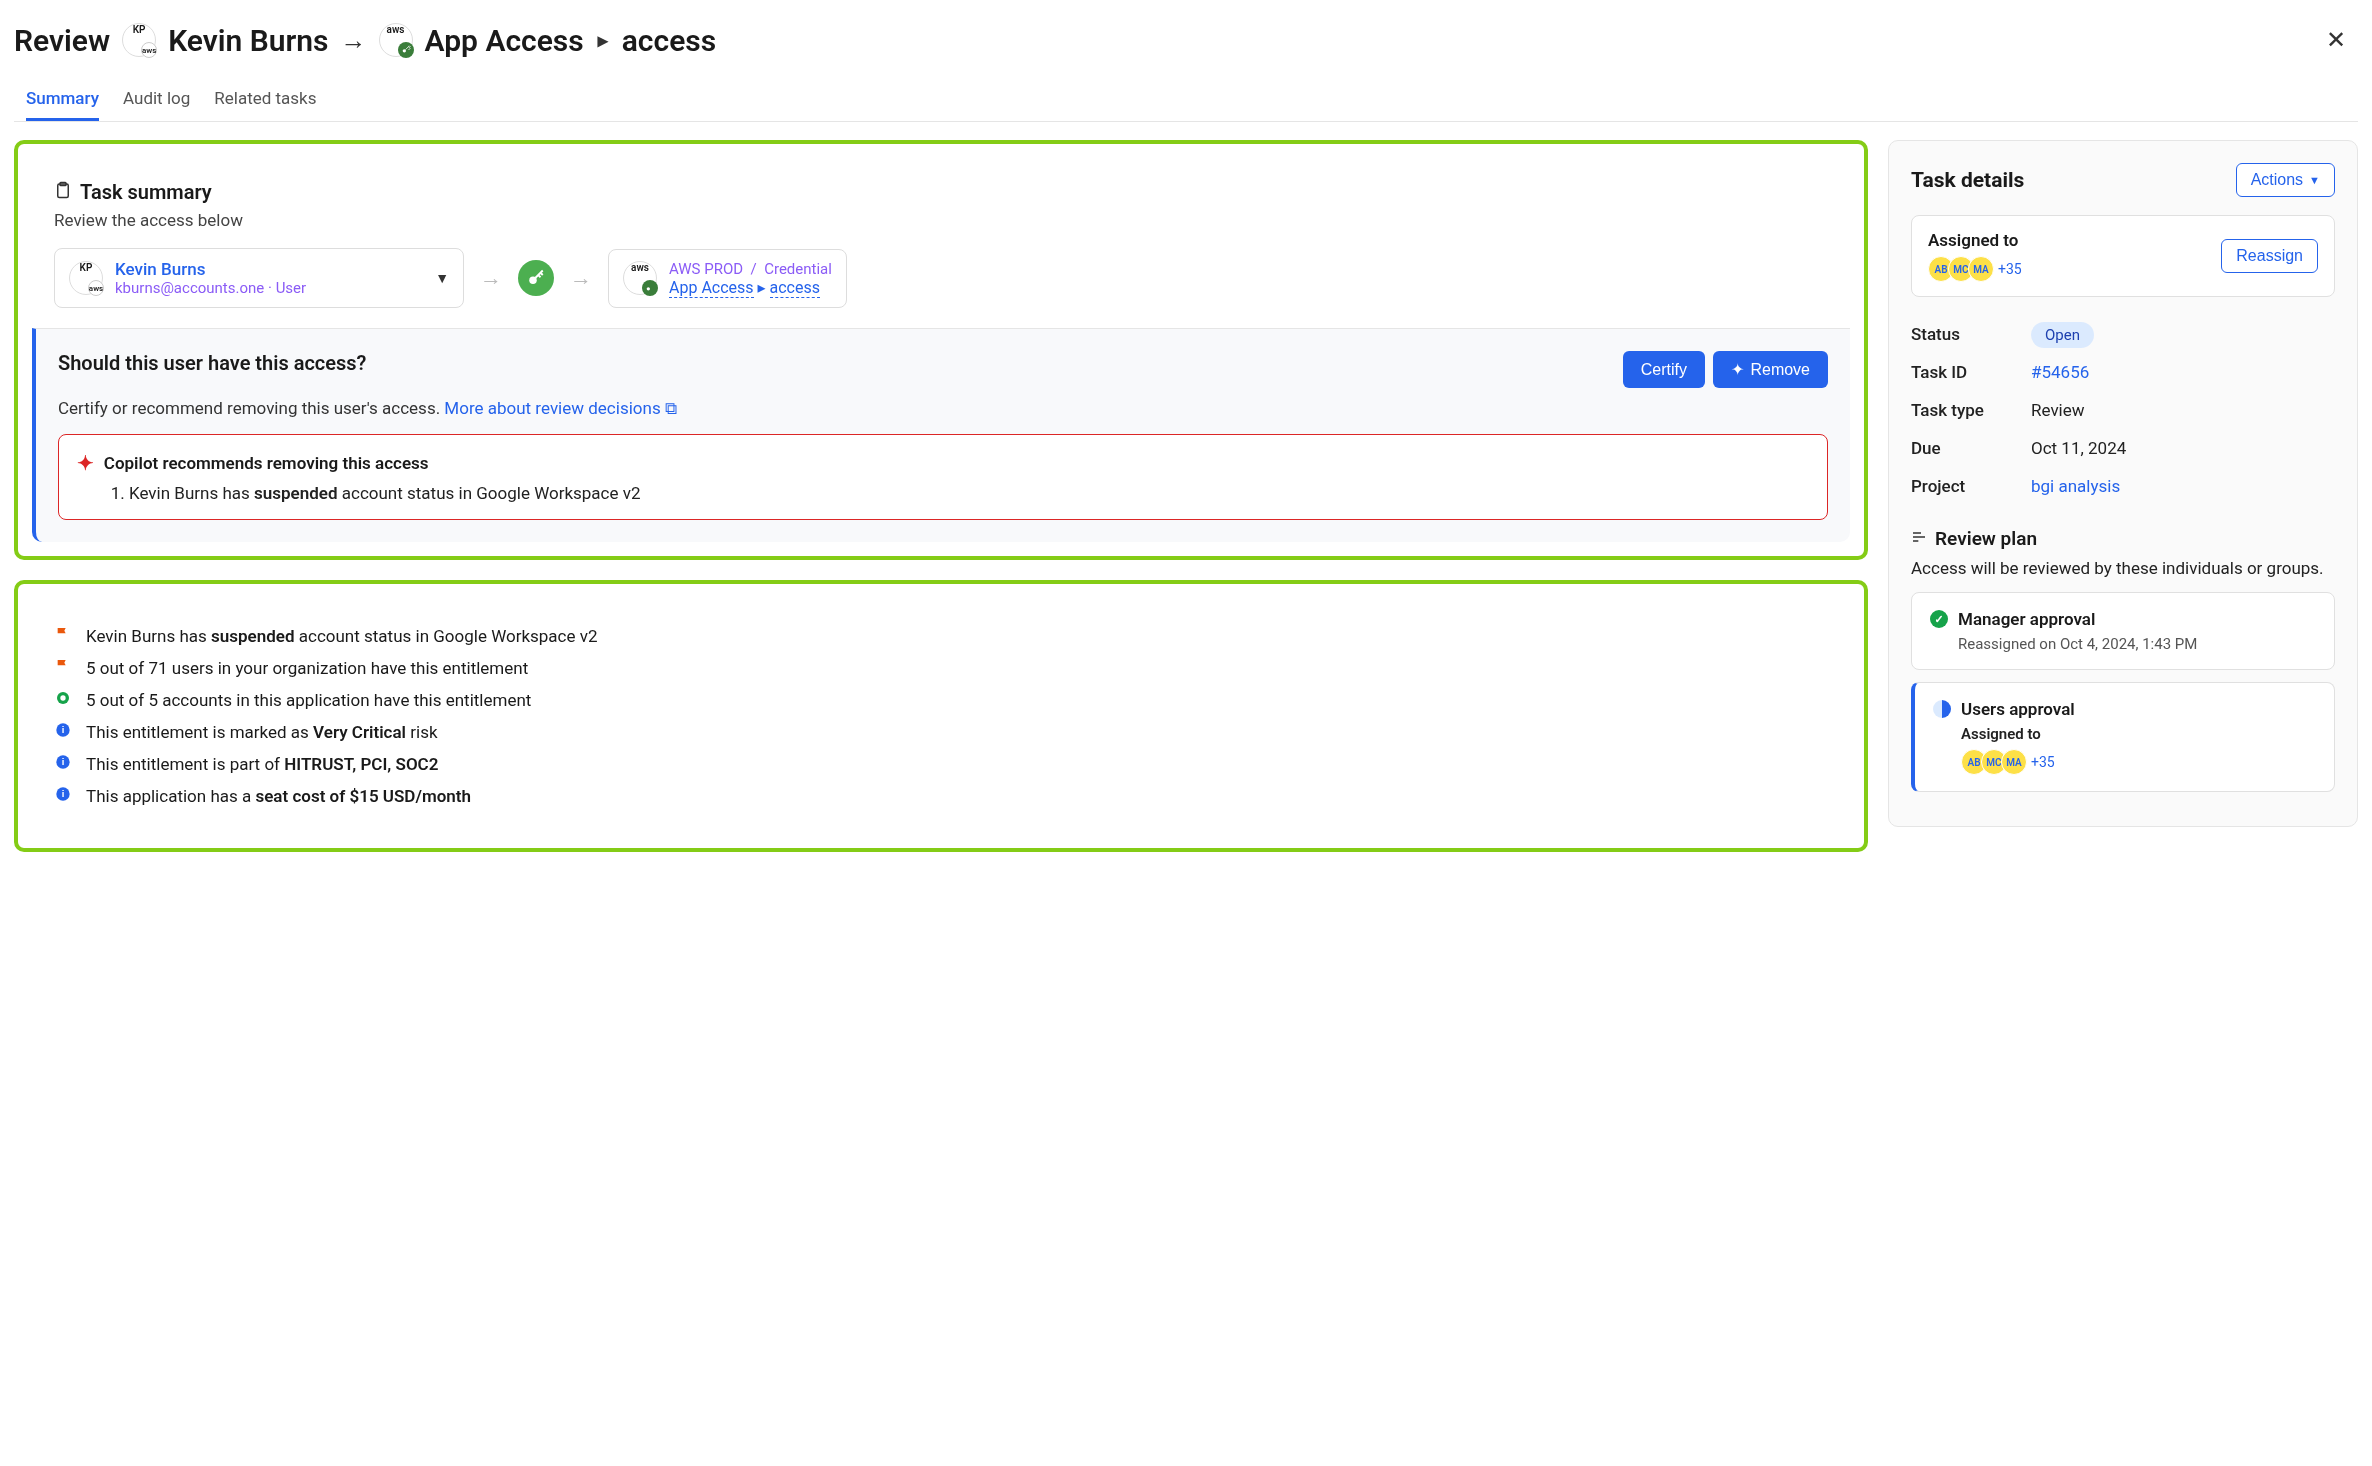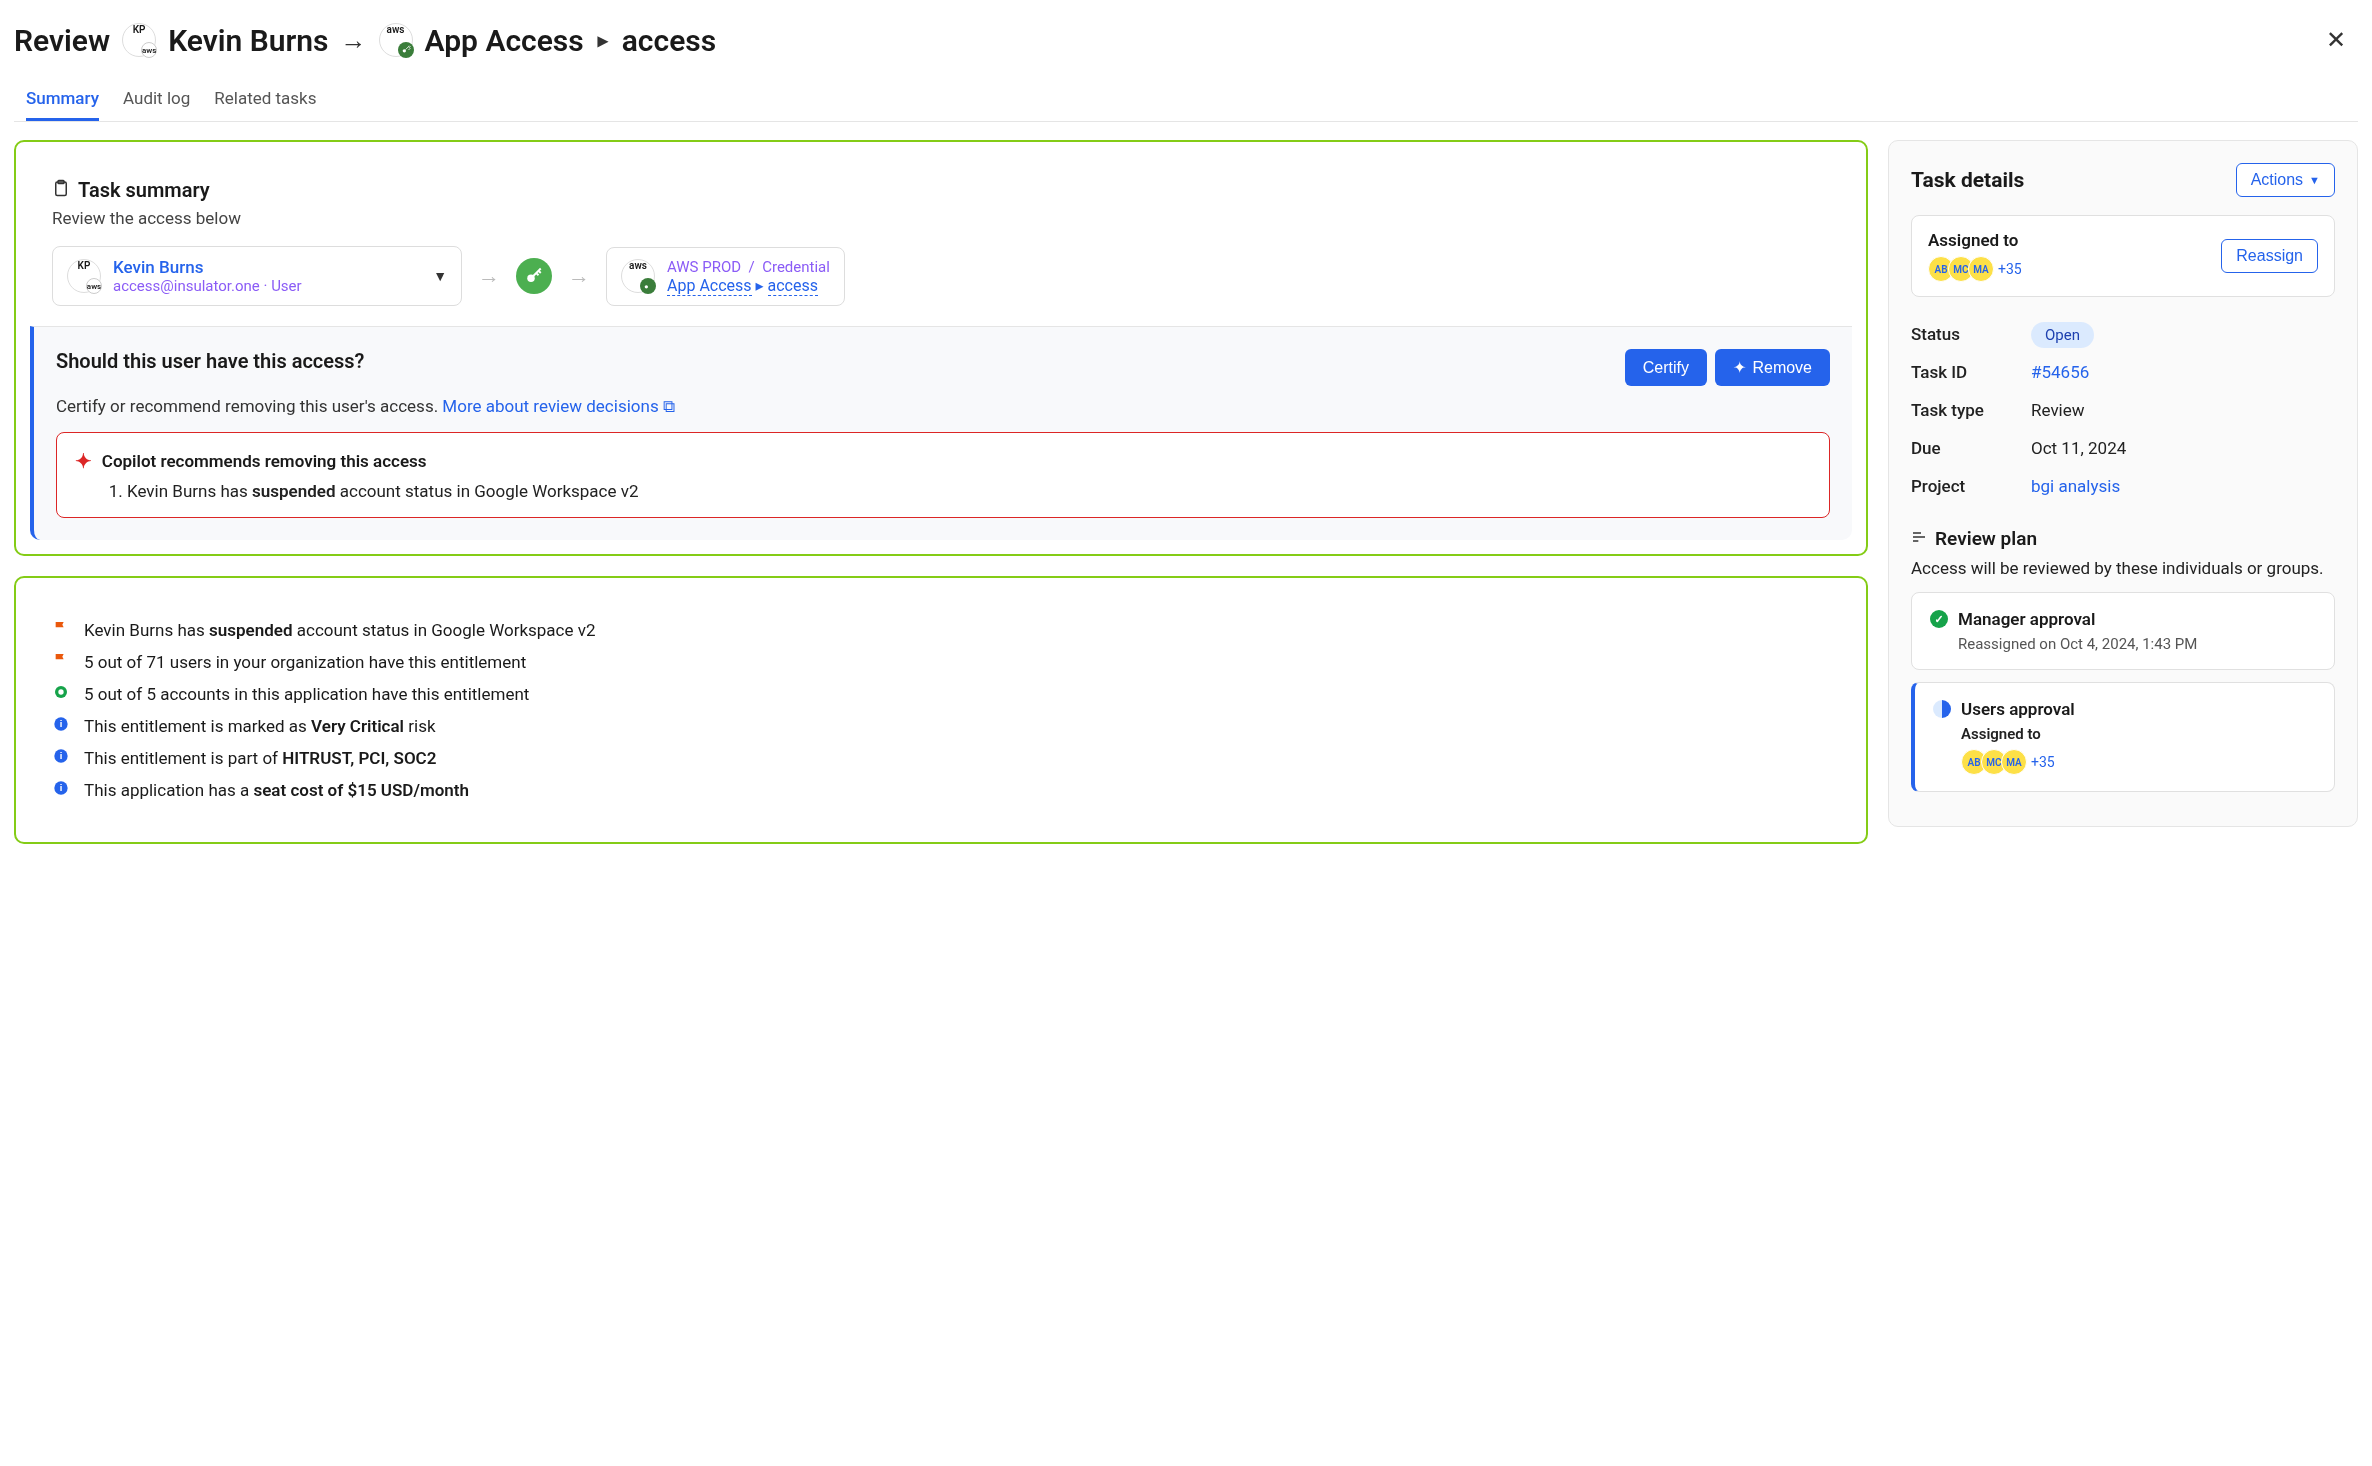--- a/index.html
+++ b/index.html
@@ -21,21 +21,21 @@
 
 .tabs { display: flex; gap: 24px; border-bottom: 1px solid #e5e5e5; padding: 0 12px; }
 .tab { padding: 10px 0; color: #555; cursor: pointer; font-size: 17px; }
 .tab.active { color: #2563eb; border-bottom: 3px solid #2563eb; font-weight: 500; }
 
 
 .body { display: flex; gap: 20px; padding: 18px 0; align-items: flex-start; }
 .main-col { flex: 1; display: flex; flex-direction: column; gap: 20px; }
 .side-col { width: 470px; border: 1px solid #e5e5e5; border-radius: 10px; background: #fafafa; padding: 22px; }
 
-.card { border: 2px solid #84cc16; border-radius: 10px; padding: 36px; }
+.card { border: 4px solid #84cc16; border-radius: 10px; padding: 36px; }
 .card-title { font-size: 20px; font-weight: 600; display: flex; align-items: center; gap: 8px; margin-bottom: 6px; }
 .card-sub { color: #444; font-size: 17px; margin-bottom: 18px; }
 
 
 .flow { display: flex; align-items: center; gap: 16px; }
 .flow-card { border: 1px solid #ddd; border-radius: 8px; padding: 10px 14px; display: flex; align-items: center; gap: 12px; background: #fff; }
 .flow-card.user { width: 410px; justify-content: space-between; }
 .flow-user-left { display: flex; align-items: center; gap: 12px; }
 .flow-link { color: #2563eb; font-weight: 500; font-size: 17px; }
 .flow-meta { color: #8b5cf6; font-size: 15px; }
@@ -146,21 +146,21 @@
 
         <div class="flow">
           <div class="flow-card user">
             <div class="flow-user-left">
               <span class="avatar-small">
                 <span>KP</span>
                 <span class="sub-badge">aws</span>
               </span>
               <div>
                 <div class="flow-link">Kevin Burns</div>
-                <div class="flow-meta"><span>access@insulator.one</span> · <span>User</span></div>
+                <div class="flow-meta"><span>kburns@accounts.one</span> · <span>User</span></div>
               </div>
             </div>
             <span style="font-size:14px;color:#333;">▼</span>
           </div>
 
           <span class="flow-arrow">→</span>
           <span class="key-circle">
             <svg width="18" height="18" viewBox="0 0 24 24" fill="#fff">
                 <circle cx="8" cy="15" r="5"></circle>
                 <path d="M11 12 L21 2 M18 5 L21 8 M15 8 L18 11" stroke="#fff" stroke-width="2.5" fill="none"></path>

